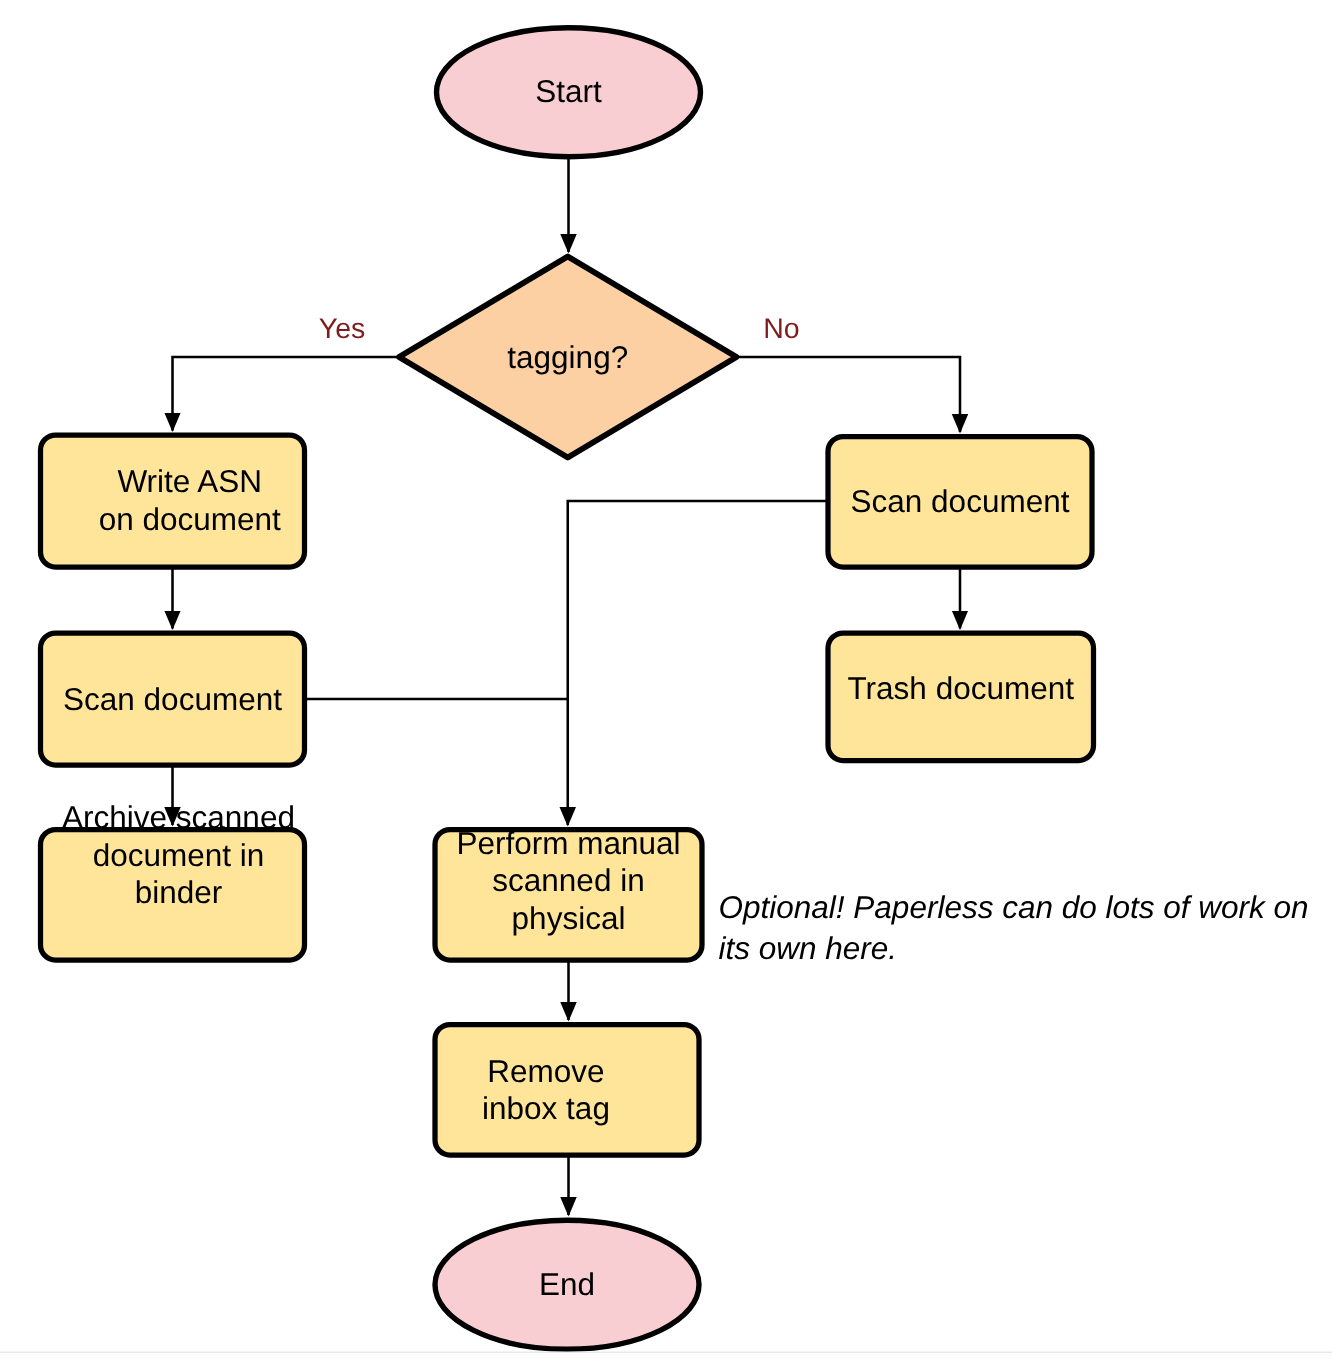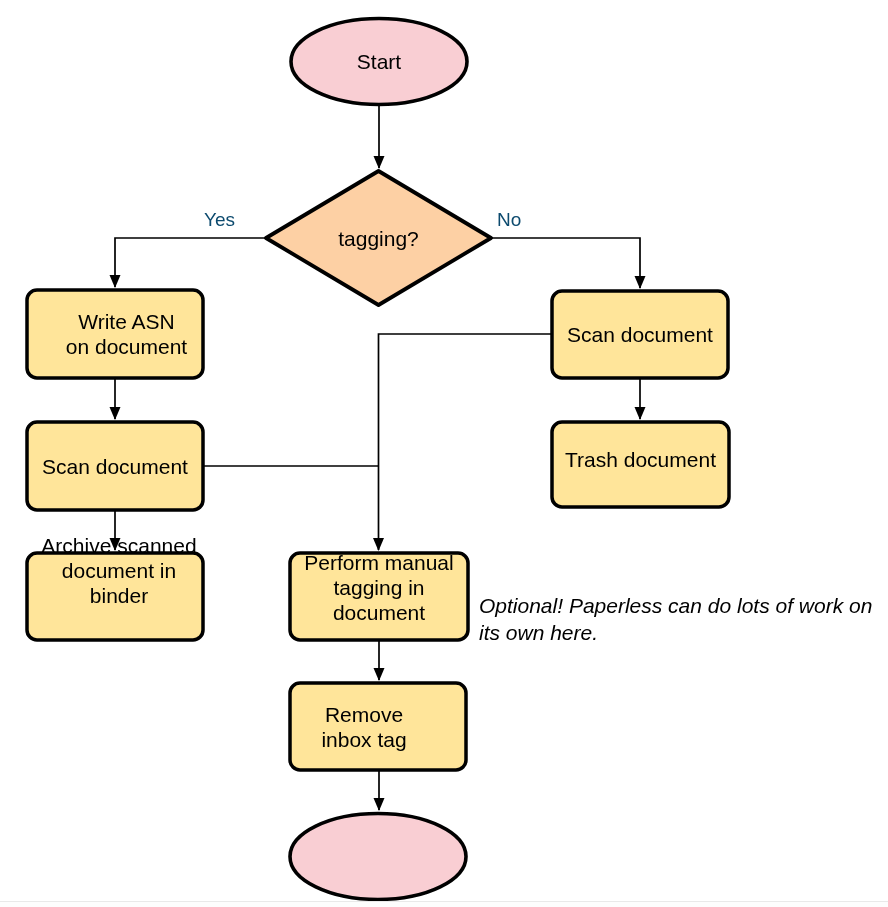--- a/index.html
+++ b/index.html
@@ -27,21 +27,22 @@
     font-size: 21px;
     line-height: 25px;
     color: #000000;
     pointer-events: none;
   }
   .nlabel span { display: block; white-space: nowrap; }
   .edge-label {
     position: absolute;
     font-size: 19px;
     line-height: 22px;
-    color: #0c4a6e;
+    text-align: center;
+    color: #7f1d1d;
   }
   .annotation {
     position: absolute;
     left: 479px;
     top: 592px;
     width: 412px;
     font-size: 21px;
     font-style: italic;
     line-height: 27px;
     color: #000000;
@@ -123,29 +124,32 @@
   <div class="nlabel" style="left:552px;top:291px;width:176px;height:87px">
     <span>Scan document</span>
   </div>
 
   <div class="nlabel" style="left:552px;top:422px;width:177px;height:75px">
     <span>Trash document</span>
   </div>
 
   <div class="nlabel" style="left:290px;top:553px;width:178px;height:69px">
     <span>Perform manual</span>
-    <span>tagging in</span>
-    <span>document</span>
+    <span>scanned in</span>
+    <span>physical</span>
   </div>
 
   <div class="nlabel" style="left:290px;top:683px;width:148px;height:87px">
     <span>Remove</span>
     <span>inbox tag</span>
   </div>
 
+  <div class="nlabel" style="left:290px;top:813px;width:176px;height:87px">
+    <span>End</span>
+  </div>
 
   <div class="edge-label" style="left:204px;top:209px;width:48px">Yes</div>
   <div class="edge-label" style="left:497px;top:209px;width:48px">No</div>
 
   <div class="annotation">
     <span>Optional! Paperless can do lots of work on</span>
     <span>its own here.</span>
   </div>
 
   <div class="bottom-hairline"></div>

